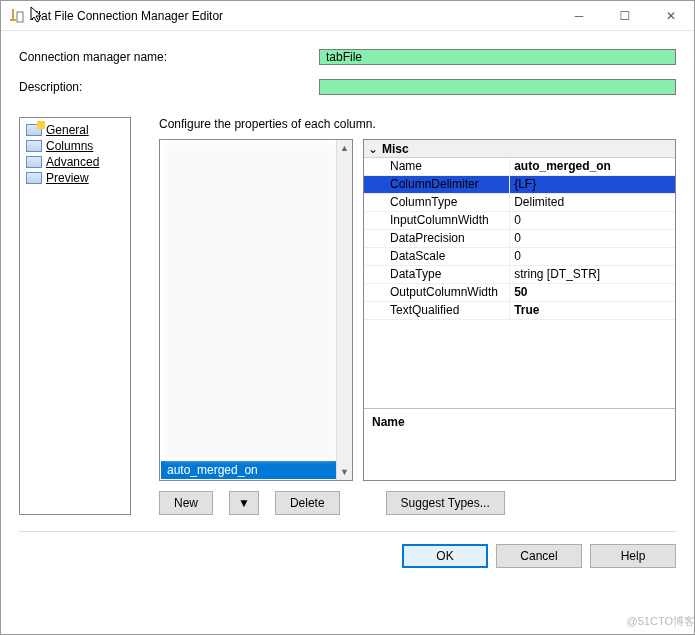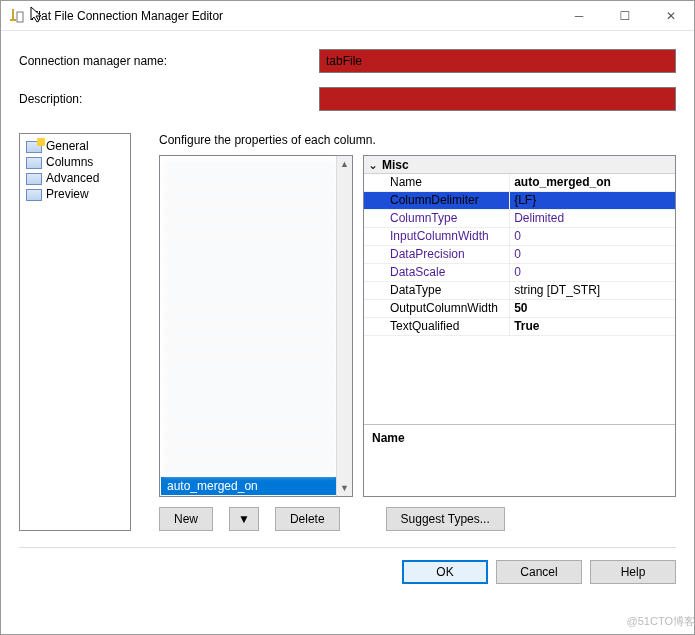--- a/index.html
+++ b/index.html
@@ -5,43 +5,43 @@
 * { box-sizing: border-box; font-family: "Segoe UI", Tahoma, sans-serif; font-size: 12px; }
 body { margin: 0; background: #fff; width: 695px; height: 635px; overflow: hidden; border: 1px solid #999; }
 .titlebar { height: 30px; display: flex; align-items: center; padding: 0 0 0 8px; border-bottom: 1px solid #e5e5e5; }
 .titlebar .icn { width: 16px; height: 16px; margin-right: 6px; display: inline-block; }
 .titlebar .ttl { flex: 1; }
 .winbtns { display: flex; }
 .winbtn { width: 46px; height: 30px; display: flex; align-items: center; justify-content: center; color: #555; }
 .form-area { padding: 18px 18px 8px 18px; }
 .frow { display: flex; align-items: center; margin-bottom: 14px; }
 .flabel { width: 300px; }
-.finput { flex: 1; height: 24px; border: 1px solid #7a7a7a; padding: 2px 6px; background: #b91c1c; }
+.finput { flex: 1; height: 16px; border: 1px solid #7a7a7a; padding: 2px 6px; background: #86efac; }
 .body-area { display: flex; padding: 0 18px 10px 18px; height: 408px; }
 .sidebar { width: 112px; border: 1px solid #828790; background: #fff; padding: 4px 0; }
-.sitem { display: flex; align-items: flex-end; padding: 1px 6px; gap: 4px; }
+.sitem { display: flex; align-items: center; padding: 1px 6px; gap: 4px; text-decoration: underline; }
 .sitem .sicn { width: 16px; height: 12px; border: 1px solid #6b8cc4; background: linear-gradient(#dce9f9,#bcd4ee); position: relative; }
 .sicn.yellow::after { content:""; position:absolute; right:-4px; top:-4px; width:8px; height:8px; background:#ffcf3a; border-radius:1px; }
 .main { flex: 1; margin-left: 28px; display: flex; flex-direction: column; }
 .main-title { margin-bottom: 8px; }
 .panels { flex: 1; display: flex; gap: 10px; min-height: 0; }
 .listbox { width: 194px; border: 1px solid #828790; display: flex; flex-direction: column; overflow: hidden; position: relative; }
 .listbox .blurcontent { flex:1; background: repeating-linear-gradient(#f2f4f7 0 14px,#fff 14px 15px); filter: blur(2px); opacity:.45; margin:4px 16px 0 4px;}
 .listbox .selrow { height: 18px; background: #0078d7; color:#fff; padding: 1px 6px; display:flex; align-items:center; margin:0 16px 1px 1px;}
 .listbox .sb { position:absolute; right:0; top:0; bottom:0; width:16px; background:#f0f0f0; border-left:1px solid #dcdcdc;}
 .listbox .sb .sa { height:16px; display:flex; align-items:center; justify-content:center; font-size:9px; color:#666;}
 .pgrid { flex: 1; border: 1px solid #828790; display: flex; flex-direction: column; }
 .pg-top { flex: 1; overflow:hidden;}
 .pg-cat { background: #f0f0f0; display: flex; align-items: center; height: 18px; border-bottom: 1px solid #d0d0d0; }
 .pg-exp { width: 18px; text-align: center; }
 .pg-catlbl { font-weight: bold; }
 .pg-row { display: flex; height: 18px; border-bottom: 1px solid #eee; }
 .pg-row .k { width: 47%; padding: 1px 2px 1px 26px; border-right: 1px solid #eee; overflow:hidden; white-space:nowrap;}
 .pg-row .v { flex:1; padding: 1px 4px; overflow:hidden; white-space:nowrap;}
-.pg-row.ro .k, .pg-row.ro .v { color:#4c1d95; }
+.pg-row.ro .k, .pg-row.ro .v { color:#000000; }
 .pg-row.hl .k, .pg-row.hl .v { background: #1d4ed8; }
 .pg-row.bold .v { font-weight: bold; }
 .pg-desc { border-top: 1px solid #bfbfbf; height: 72px; padding: 6px 8px; }
 .pg-desc .dn { font-weight: bold; }
 .btnrow { display: flex; gap: 16px; margin-top: 10px; }
 .btn { height: 24px; border: 1px solid #adadad; background: #e1e1e1; padding: 0 14px; display: flex; align-items: center; justify-content: center; }
 .btn.sm { padding: 0 8px; min-width:26px;}
 .sep { border-top: 1px solid #dcdcdc; margin: 6px 18px 0 18px; }
 .dlg-btns { display: flex; justify-content: flex-end; gap: 8px; padding: 12px 18px 16px 18px; }
 .dlg-btns .btn { min-width: 86px; justify-content:center;}

